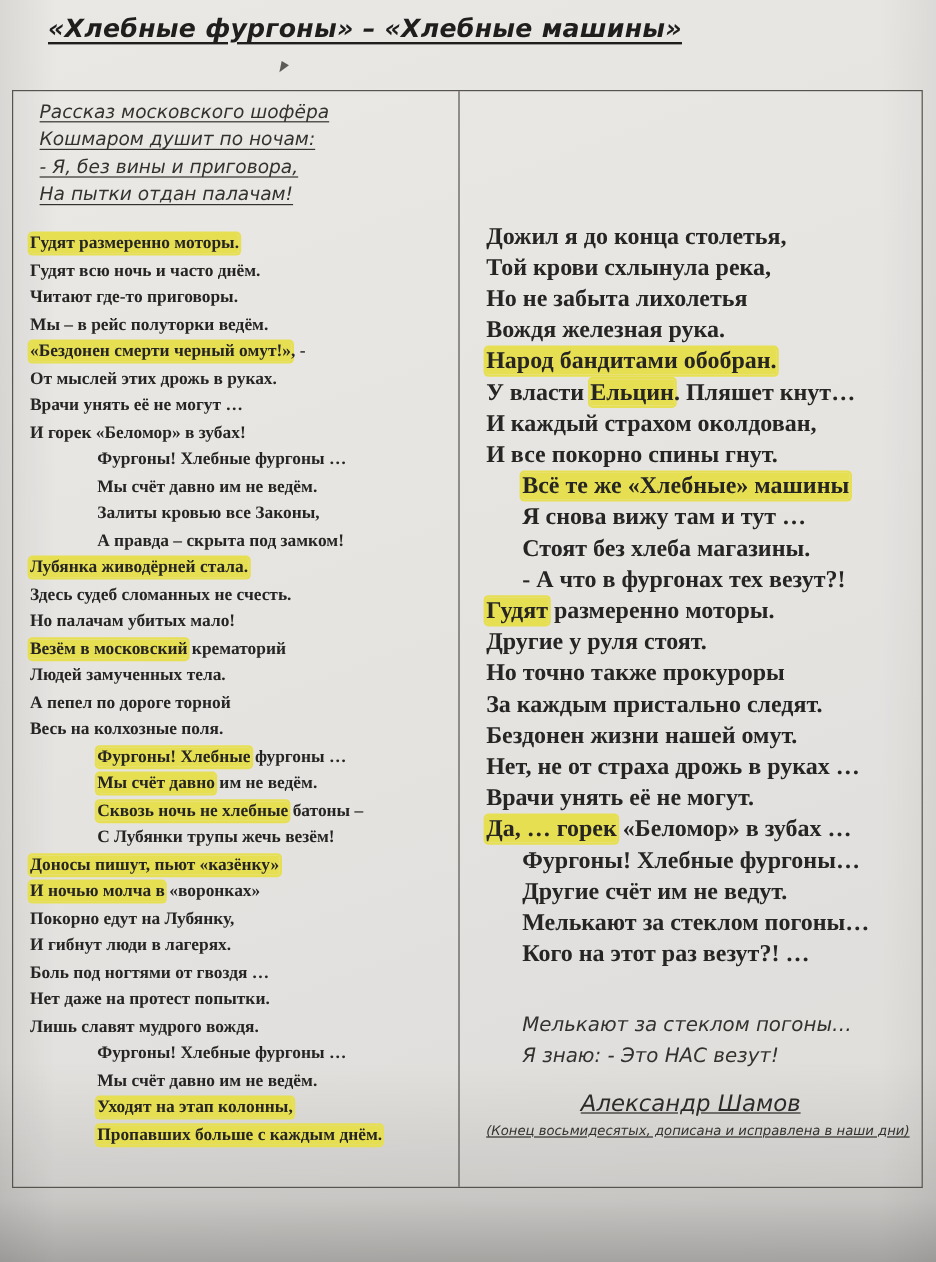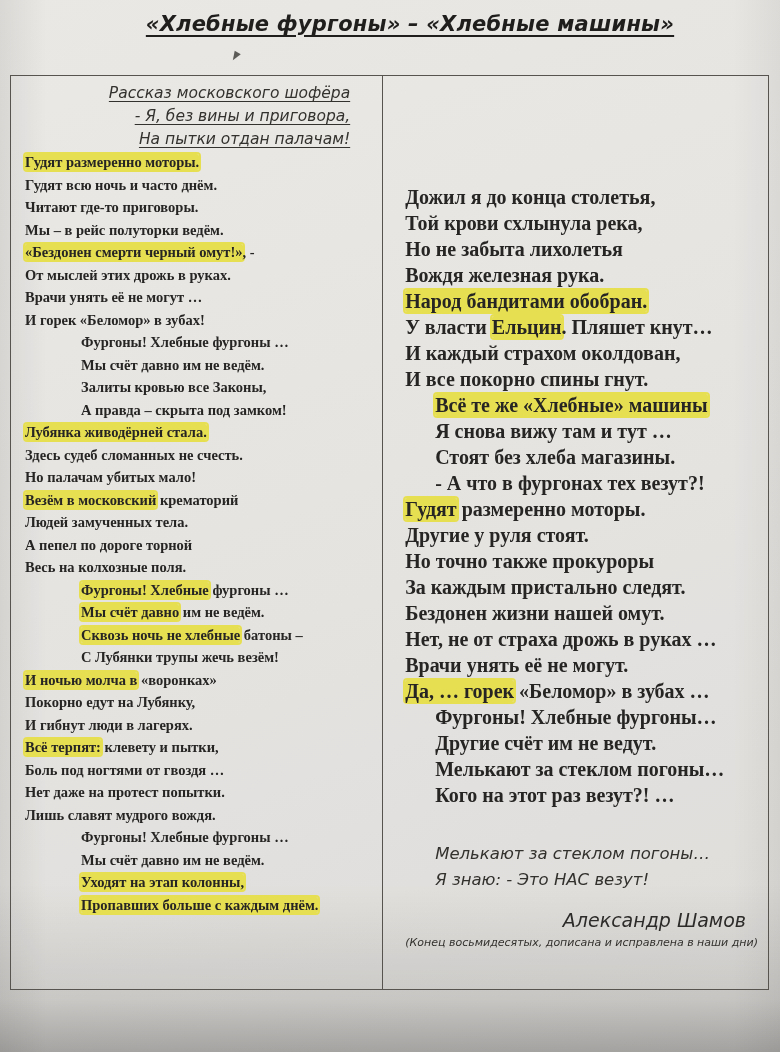--- a/index.html
+++ b/index.html
@@ -6,42 +6,42 @@
   body{
     width:780px;height:1052px;position:relative;overflow:hidden;
     font-family:"DejaVu Sans","Liberation Sans",sans-serif;
     background:
       linear-gradient(180deg, rgba(0,0,0,0) 84%, rgba(0,0,0,0.10) 95%, rgba(0,0,0,0.26) 100%),
       linear-gradient(90deg, rgba(0,0,0,0.07) 0%, rgba(0,0,0,0) 6%, rgba(0,0,0,0) 94%, rgba(0,0,0,0.05) 100%),
       linear-gradient(160deg, #eae8e5 0%, #e4e2df 55%, #dcdad7 100%);
     color:#272625;
   }
   .title{
-    position:absolute;top:12px;left:0;right:0;text-align:center;
+    position:absolute;top:12px;left:0;right:0;text-align:left;
     font-size:21px;font-weight:bold;font-style:italic;
     text-decoration:underline;text-decoration-thickness:2px;text-underline-offset:4px;
     color:#1f1e1d;letter-spacing:0.2px;padding-left:40px;
   }
   .pen-mark{
     position:absolute;left:232px;top:52px;width:0;height:0;
     border-left:4px solid transparent;border-right:3px solid transparent;
     border-bottom:9px solid #3a3835;transform:rotate(-150deg);opacity:0.8;
   }
   .poem-table{
     position:absolute;left:10px;top:75px;width:757px;height:913px;
     border:1px solid #57534e;display:flex;background:rgba(255,255,255,0.06);
   }
   .col-left{
     width:394px;border-right:1px solid #57534e;box-sizing:border-box;
     padding:6px 4px 0 14px;
   }
   .col-right{
     flex:1;box-sizing:border-box;padding:108px 8px 0 22px;
   }
-  .epigraph{margin:0 28px 0 8px;text-align:right;}
+  .epigraph{margin:0 28px 18px 8px;text-align:left;}
   .epigraph .eline{
     font-style:italic;font-weight:500;font-size:15.5px;line-height:23px;
     text-decoration:underline;text-decoration-thickness:1px;text-underline-offset:3px;
     color:#34322f;white-space:nowrap;
   }
   .lines .line{
     font-weight:bold;font-size:14.5px;line-height:22.5px;white-space:nowrap;color:#262524;font-family:Liberation Serif, serif;
   }
   .col-left .line.indent{padding-left:56px;}
   .col-right .line{font-size:20px;line-height:26px;}
@@ -49,38 +49,39 @@
   .hl{
     background:var(--hl,#e8e04f);
     box-shadow:0 0 0 2px var(--hl,#e8e04f);
     border-radius:2px;
   }
   .coda{margin:33px 0 0 30px;}
   .coda .cline{
     font-style:italic;font-weight:500;font-size:16.5px;line-height:26px;color:#33312e;white-space:nowrap;
   }
   .signature{
-    margin:16px 14px 0 0;text-align:right;
-    font-style:italic;font-weight:500;font-size:19px;color:#2d2b29;
+    margin:16px 14px 0 0;text-align:center;
+    font-style:italic;font-weight:500;font-size:19px;color:#2d2b29;text-decoration:underline;
   }
   .note{
     margin:5px 2px 16px 0;text-align:right;
-    font-style:italic;font-weight:500;font-size:11px;color:#33312e;white-space:nowrap;
+    font-style:italic;font-weight:500;font-size:11px;color:#33312e;white-space:nowrap;text-decoration:underline;
   }
 </style>
 </head>
 <body>
 
 <div class="title">«Хлебные фургоны» – «Хлебные машины»</div>
 <div class="pen-mark"></div>
 
 <div class="poem-table">
   <div class="col-left">
     <div class="epigraph">
         <div class="eline">Рассказ московского шофёра</div>
+        <div class="eline">Кошмаром душит по ночам:</div>
         <div class="eline">- Я, без вины и приговора,</div>
         <div class="eline">На пытки отдан палачам!</div>
       </div>
     <div class="lines">
         <div class="line"><span class="hl">Гудят размеренно моторы.</span></div>
         <div class="line"><span>Гудят всю ночь и часто днём.</span></div>
         <div class="line"><span>Читают где-то приговоры.</span></div>
         <div class="line"><span>Мы – в рейс полуторки ведём.</span></div>
         <div class="line"><span class="hl">«Бездонен смерти черный омут!»</span><span>, -</span></div>
         <div class="line"><span>От мыслей этих дрожь в руках.</span></div>
@@ -94,24 +95,24 @@
         <div class="line"><span>Здесь судеб сломанных не счесть.</span></div>
         <div class="line"><span>Но палачам убитых мало!</span></div>
         <div class="line"><span class="hl">Везём в московский</span><span> крематорий</span></div>
         <div class="line"><span>Людей замученных тела.</span></div>
         <div class="line"><span>А пепел по дороге торной</span></div>
         <div class="line"><span>Весь на колхозные поля.</span></div>
         <div class="line indent"><span class="hl">Фургоны! Хлебные</span><span> фургоны …</span></div>
         <div class="line indent"><span class="hl">Мы счёт давно</span><span> им не ведём.</span></div>
         <div class="line indent"><span class="hl">Сквозь ночь не хлебные</span><span> батоны –</span></div>
         <div class="line indent"><span>С Лубянки трупы жечь везём!</span></div>
+        <div class="line"><span class="hl">Доносы пишут, пьют «казёнку»</span></div>
         <div class="line"><span class="hl">И ночью молча в</span><span> «воронках»</span></div>
         <div class="line"><span>Покорно едут на Лубянку,</span></div>
         <div class="line"><span>И гибнут люди в лагерях.</span></div>
-        <div class="line"><span class="hl">Всё терпят:</span><span> клевету и пытки,</span></div>
         <div class="line"><span>Боль под ногтями от гвоздя …</span></div>
         <div class="line"><span>Нет даже на протест попытки.</span></div>
         <div class="line"><span>Лишь славят мудрого вождя.</span></div>
         <div class="line indent"><span>Фургоны! Хлебные фургоны …</span></div>
         <div class="line indent"><span>Мы счёт давно им не ведём.</span></div>
         <div class="line indent"><span class="hl">Уходят на этап колонны,</span></div>
         <div class="line indent"><span class="hl">Пропавших больше с каждым днём.</span></div>
       </div>
   </div>
   <div class="col-right">

